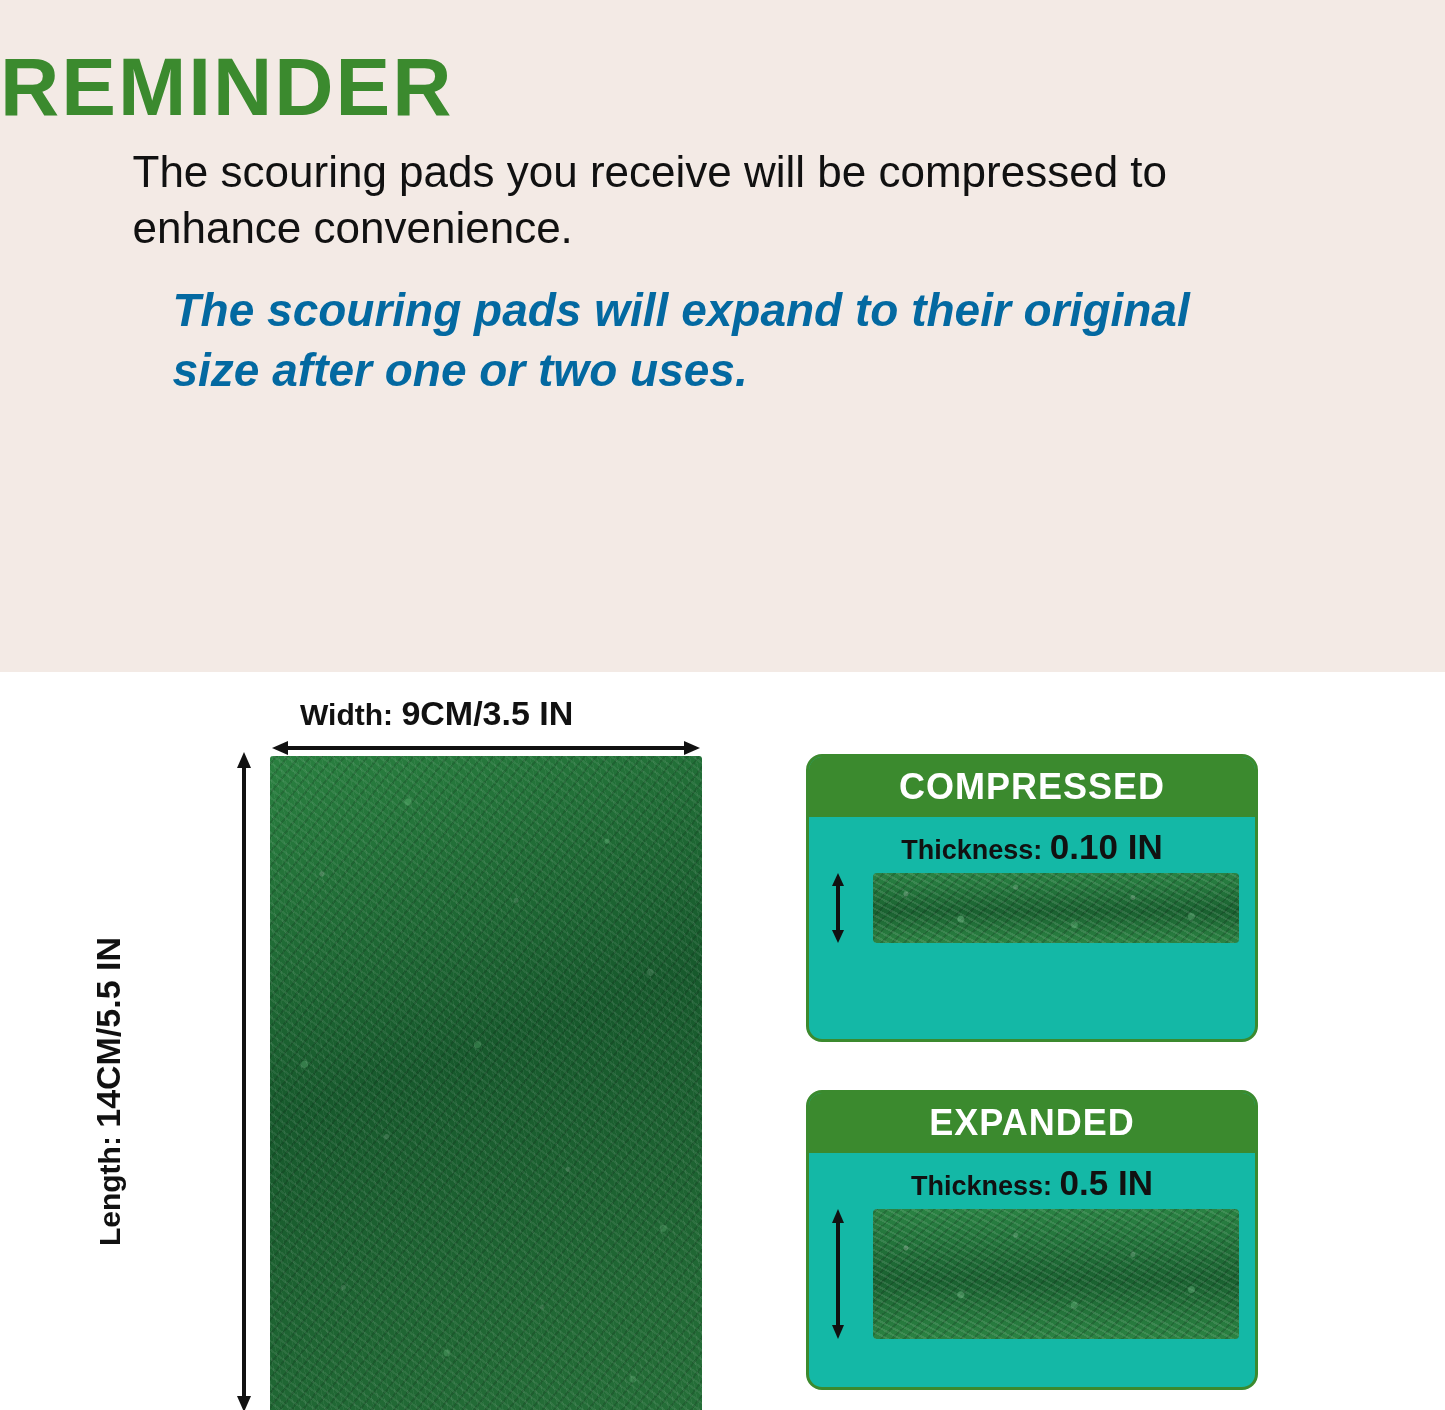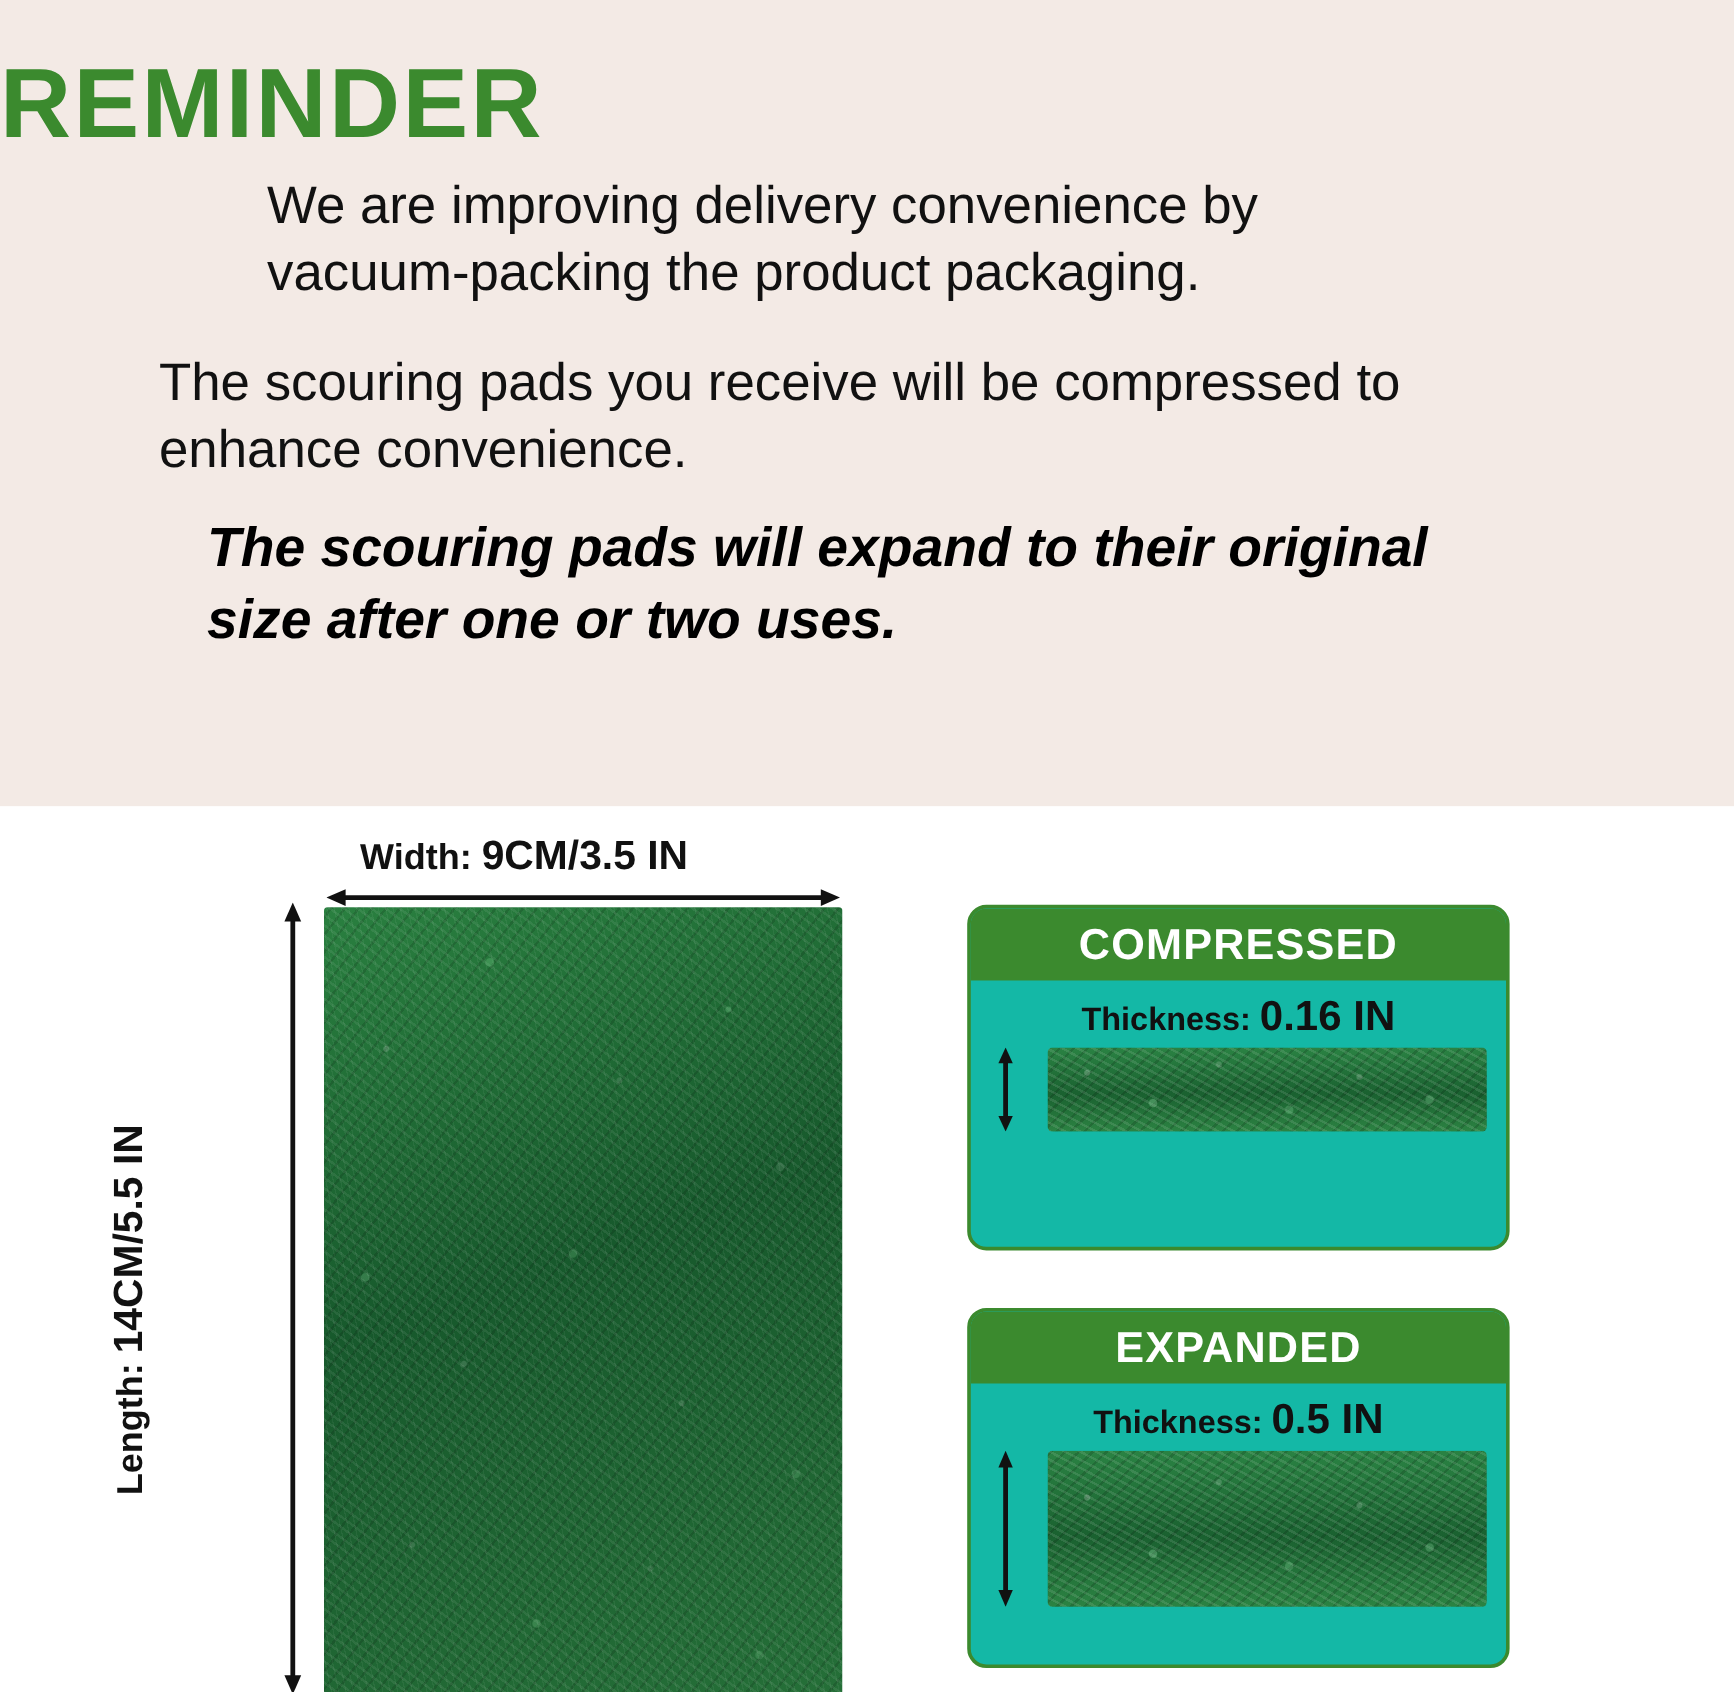--- a/index.html
+++ b/index.html
@@ -46,21 +46,21 @@
     font-size: 44px;
     color: #111111;
     line-height: 1.28;
     margin: 0 auto 24px auto;
     width: 1180px;
   }
   .reminder-p3 {
     font-size: 46px;
     font-weight: bold;
     font-style: italic;
-    color: #000000;
+    color: #0369a1;
     line-height: 1.3;
     margin: 0 auto;
     width: 1100px;
   }
 
   
   .product-panel {
     position: absolute;
     left: 0;
     top: 672px;
@@ -206,21 +206,20 @@
   .v-arrow {
     position: absolute;
     width: 18px;
   }
 </style>
 </head>
 <body>
 
 <div class="reminder-panel">
   <div class="reminder-title">REMINDER</div>
-  <div class="reminder-p1">We are improving delivery convenience by vacuum-packing the product packaging.</div>
   <div class="reminder-p2">The scouring pads you receive will be compressed to enhance convenience.</div>
   <div class="reminder-p3">The scouring pads will expand to their original size after one or two uses.</div>
 </div>
 
 <div class="product-panel">
 
   <div class="width-label">
     <span>Width:</span>
     <span class="val">9CM/3.5 IN</span>
   </div>
@@ -242,21 +241,21 @@
     <polygon points="10,660 3,644 17,644" fill="#111111"></polygon>
   </svg>
 
   <div class="pad-big"></div>
 
   <div class="card card-compressed">
     <div class="card-header">COMPRESSED</div>
     <div class="card-body">
       <div class="thickness-row">
         <span>Thickness:</span>
-        <span class="val">0.16 IN</span>
+        <span class="val">0.10 IN</span>
       </div>
       <div class="strip-wrap">
         <svg class="v-arrow" style="left:-44px; top:0; height:70px;" viewBox="0 0 18 70">
           <line x1="9" y1="6" x2="9" y2="64" stroke="#111111" stroke-width="4"></line>
           <polygon points="9,0 3,13 15,13" fill="#111111"></polygon>
           <polygon points="9,70 3,57 15,57" fill="#111111"></polygon>
         </svg>
         <div class="strip strip-compressed"></div>
       </div>
     </div>

